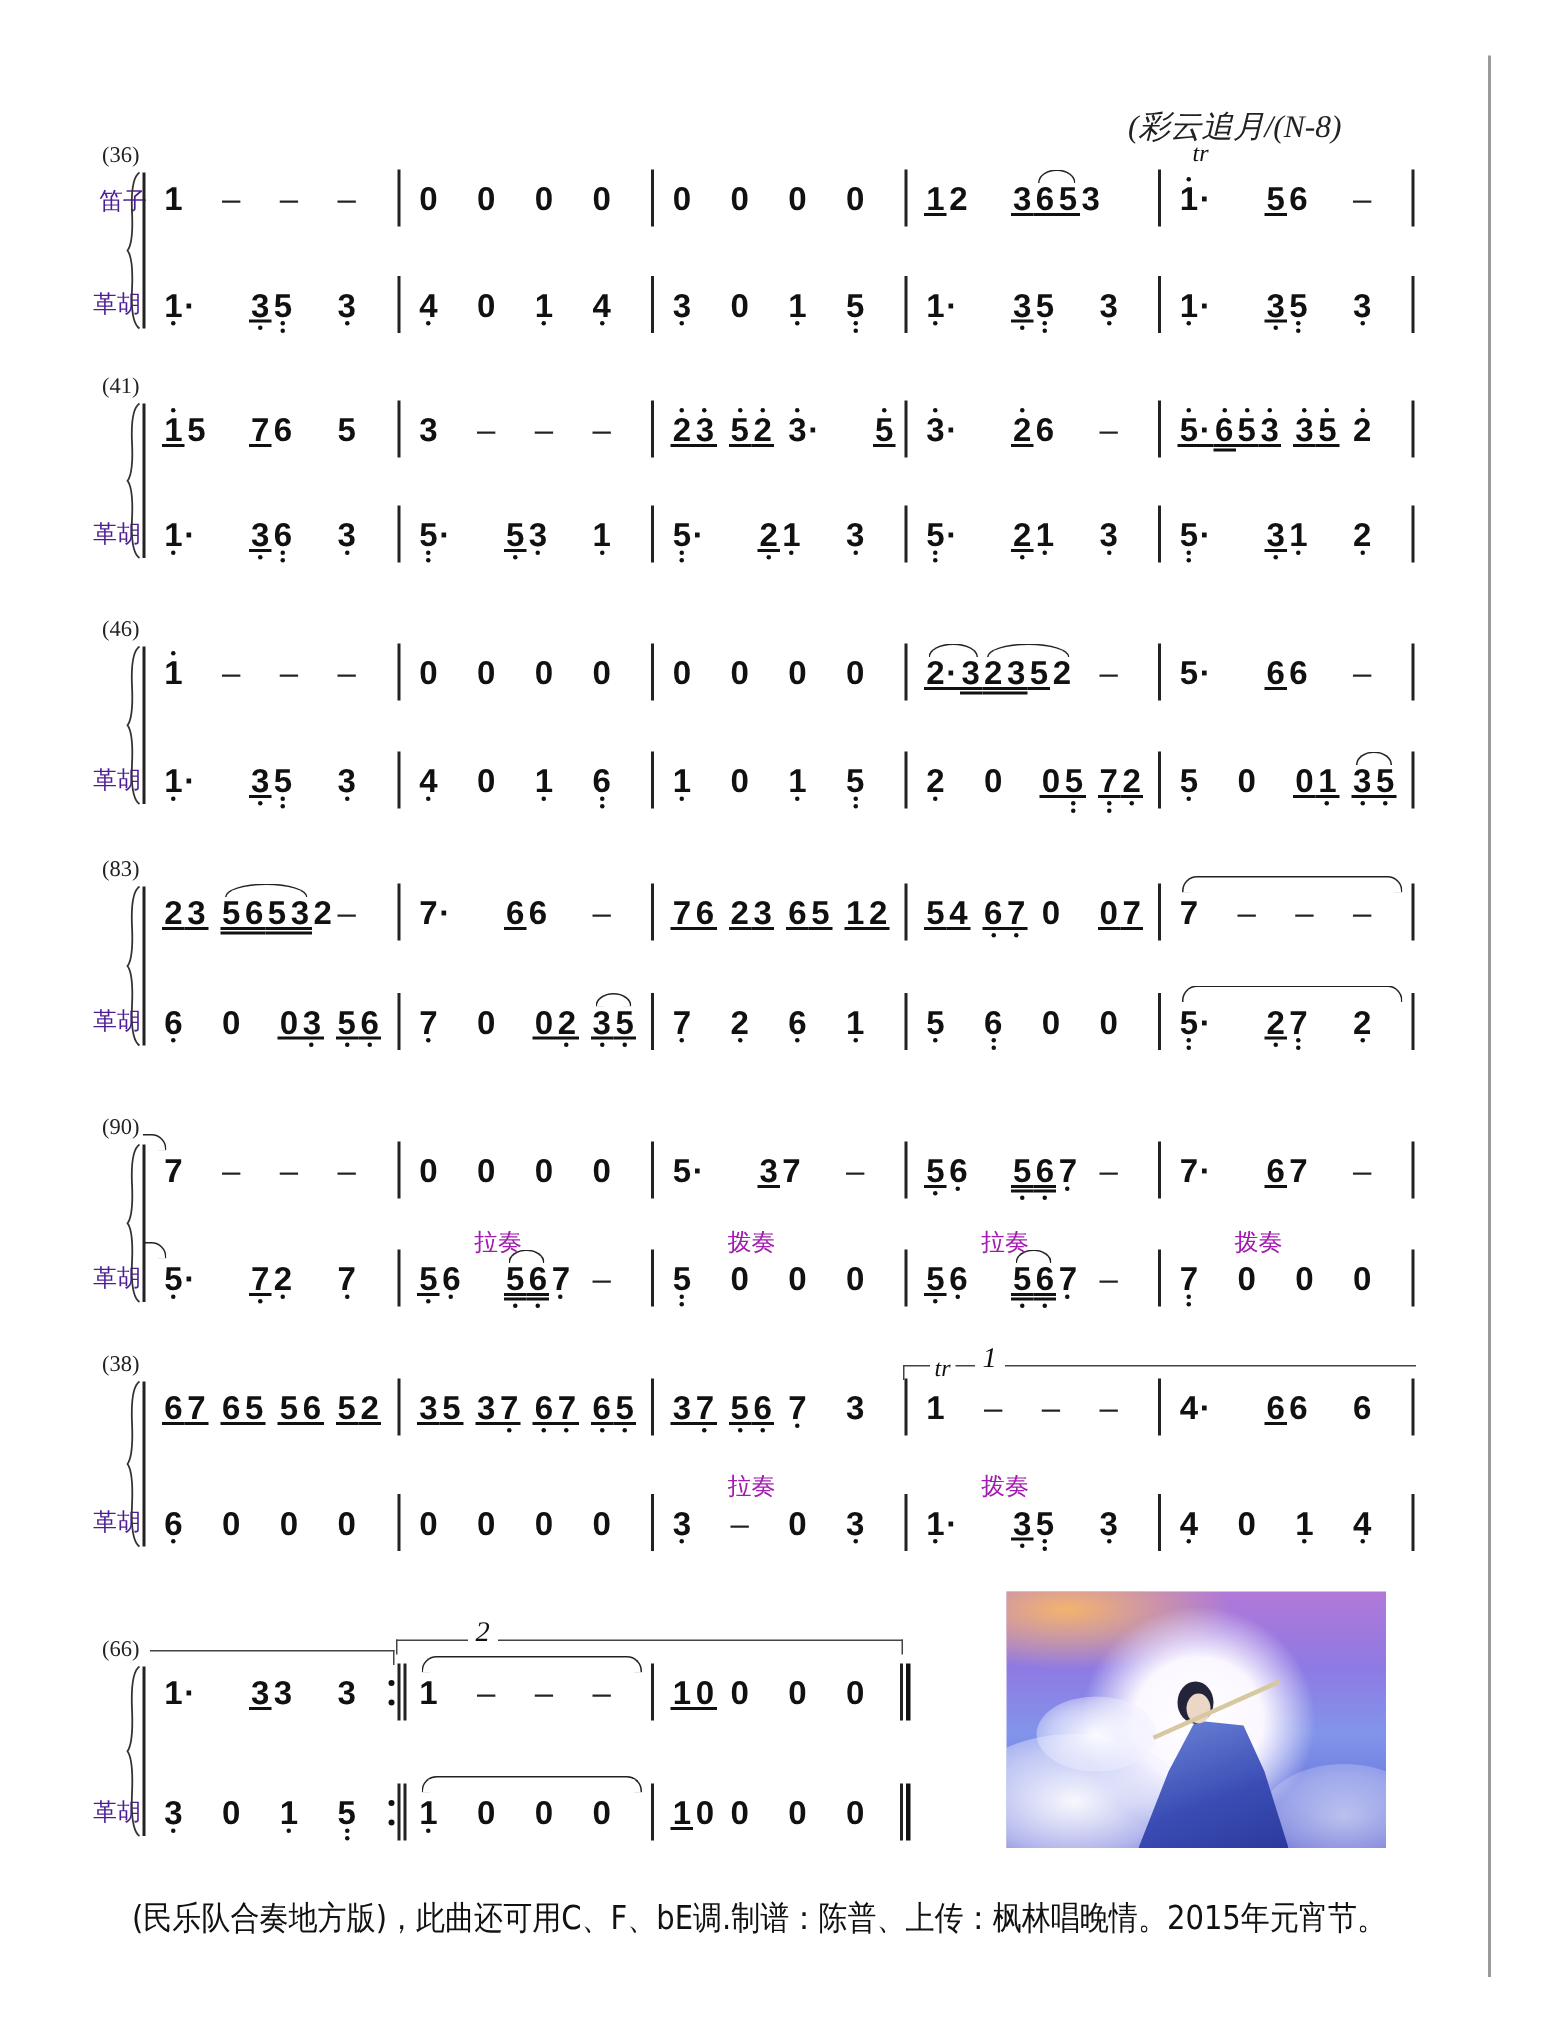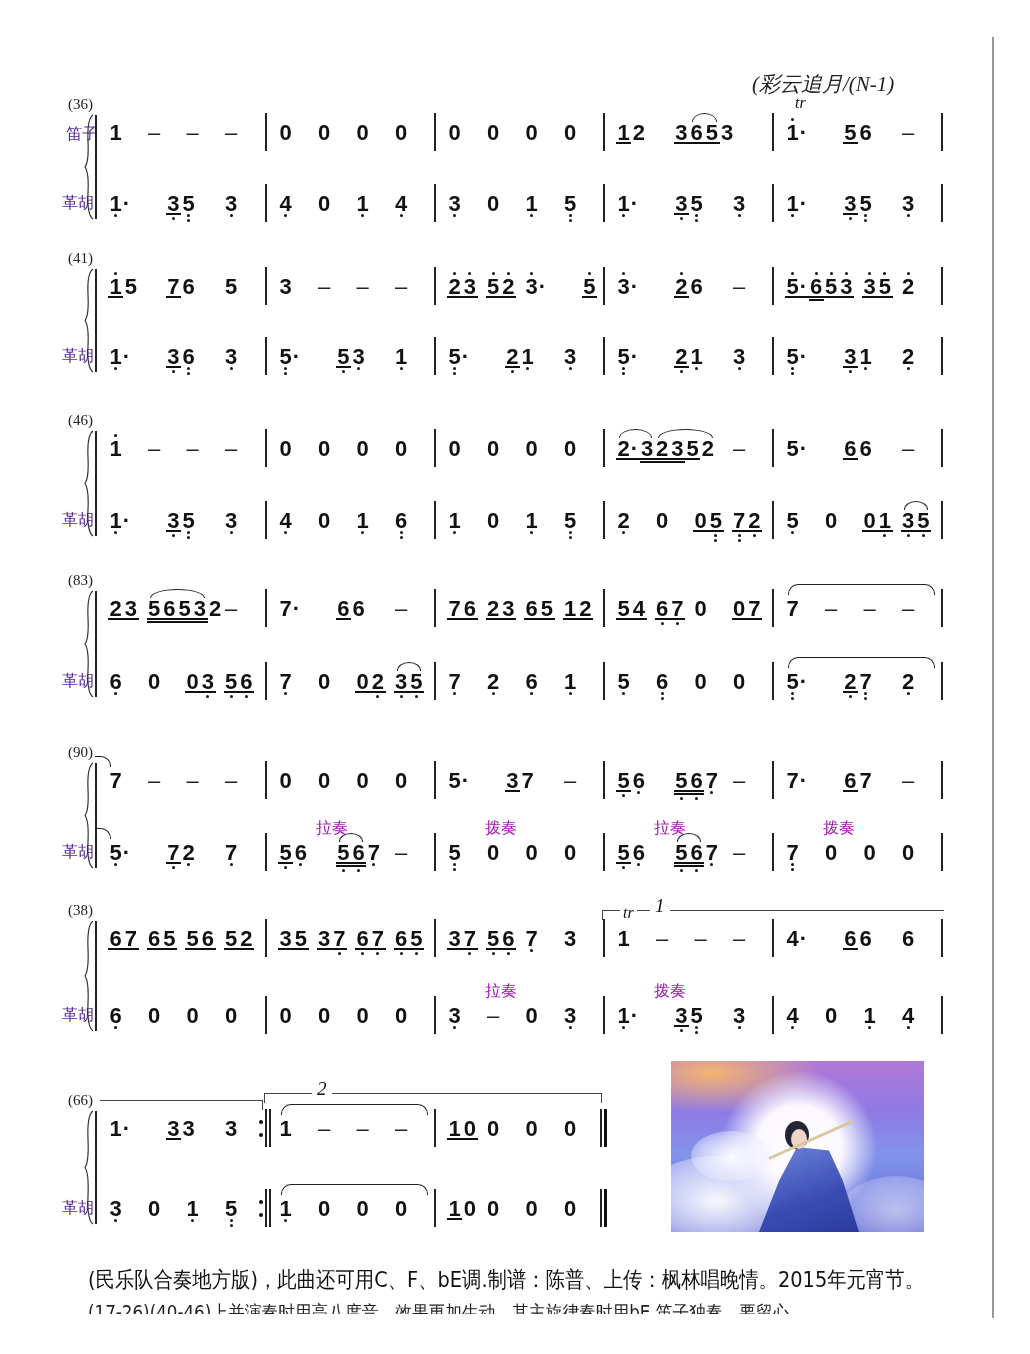--- a/index.html
+++ b/index.html
@@ -42,21 +42,21 @@
   .fig-flute{position:absolute;left:98px;top:96px;width:92px;height:3px;background:#d8c8a0;transform:rotate(-24deg);transform-origin:left center;}
   .footer1{position:absolute;left:88px;top:1266px;white-space:nowrap;font:22px "DejaVu Sans",sans-serif;color:#111;transform:scaleX(0.88);transform-origin:left top;line-height:28px;}
   .footer2{position:absolute;left:88px;top:1302px;height:12px;overflow:hidden;white-space:nowrap;}
   .footer2 span{display:block;font:19px "DejaVu Sans",sans-serif;color:#222;line-height:22px;transform:scaleX(0.88);transform-origin:left top;margin-top:-1px;}
   .page-edge{position:absolute;left:992px;top:37px;width:2px;height:1281px;background:#9a9a9a;}
 </style>
 </head>
 <body>
 
 <div id="page">
-  <div class="title">(彩云追月/(N-1)</div>
+  <div class="title">(彩云追月/(N-8)</div>
 
   <div id="score">
       <div class="system">
         <div class="mnum" style="left: 68px; top: 96px;">(36)</div>
         <div class="inst" style="left: 51px; top: 123px;">笛子</div>
         <div class="inst" style="left: 47px; top: 192px;">革胡</div>
         <svg class="brace" width="12" height="104" style="top: 115px;">
           <path d="M10,0 Q4,4 5,26 Q6,46.800000000000004 2,52 Q6,57.2 5,78 Q4,100 10,104" fill="none" stroke="#333" stroke-width="1.2"></path>
         </svg>
         <div class="bar" style="left: 95px; top: 115px; height: 104px;"></div>
@@ -263,18 +263,15 @@
     <div class="cloud" style="left:-30px;top:95px;width:150px;height:90px;"></div>
     <div class="cloud" style="left:20px;top:70px;width:80px;height:50px;"></div>
     <div class="cloud" style="left:170px;top:115px;width:110px;height:70px;opacity:0.6;"></div>
     <div class="fig-robe"></div>
     <div class="fig-hair"></div>
     <div class="fig-face"></div>
     <div class="fig-flute"></div>
   </div>
 
   <div class="footer1">(民乐队合奏地方版)，此曲还可用C、F、bE调.制谱：陈普、上传：枫林唱晚情。2015年元宵节。</div>
-  <div class="footer2">
-    <span>(17-26)(40-46)上并演奏时用高八度音，效果更加生动。其主旋律奏时用bE 笛子独奏，要留心</span>
-  </div>
 
   <div class="page-edge"></div>
 </div>
 
 </body></html>

